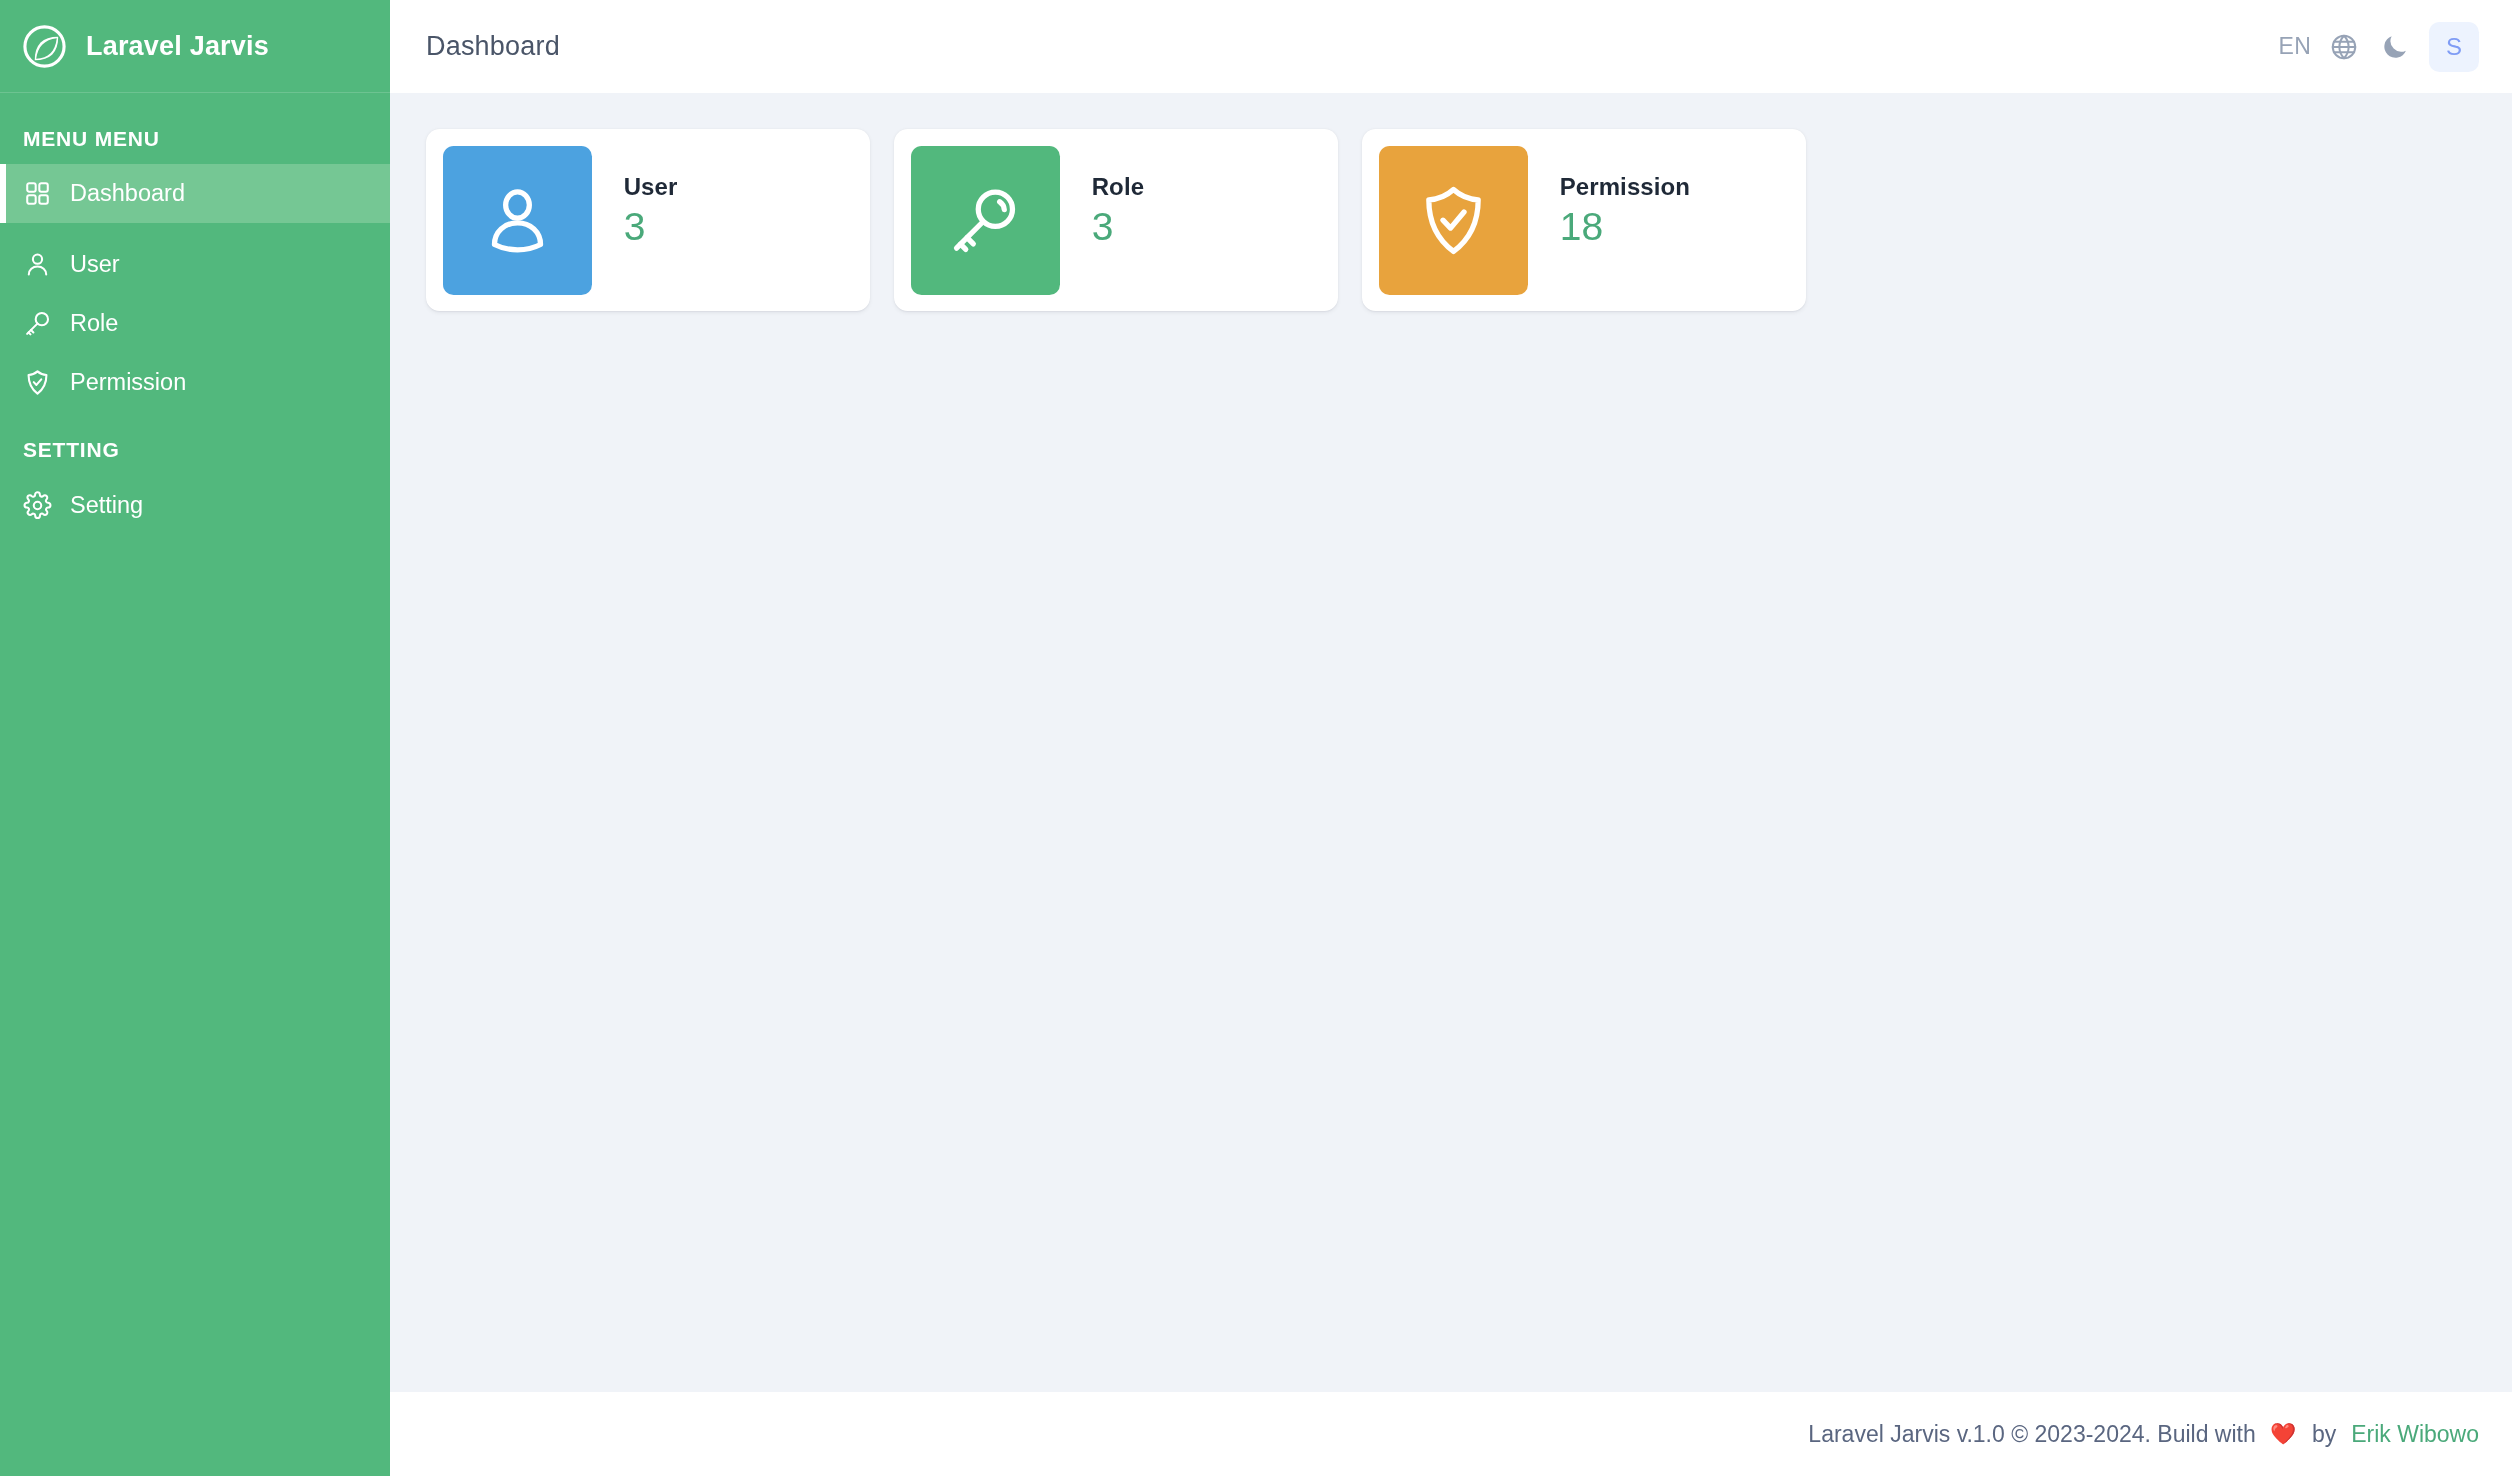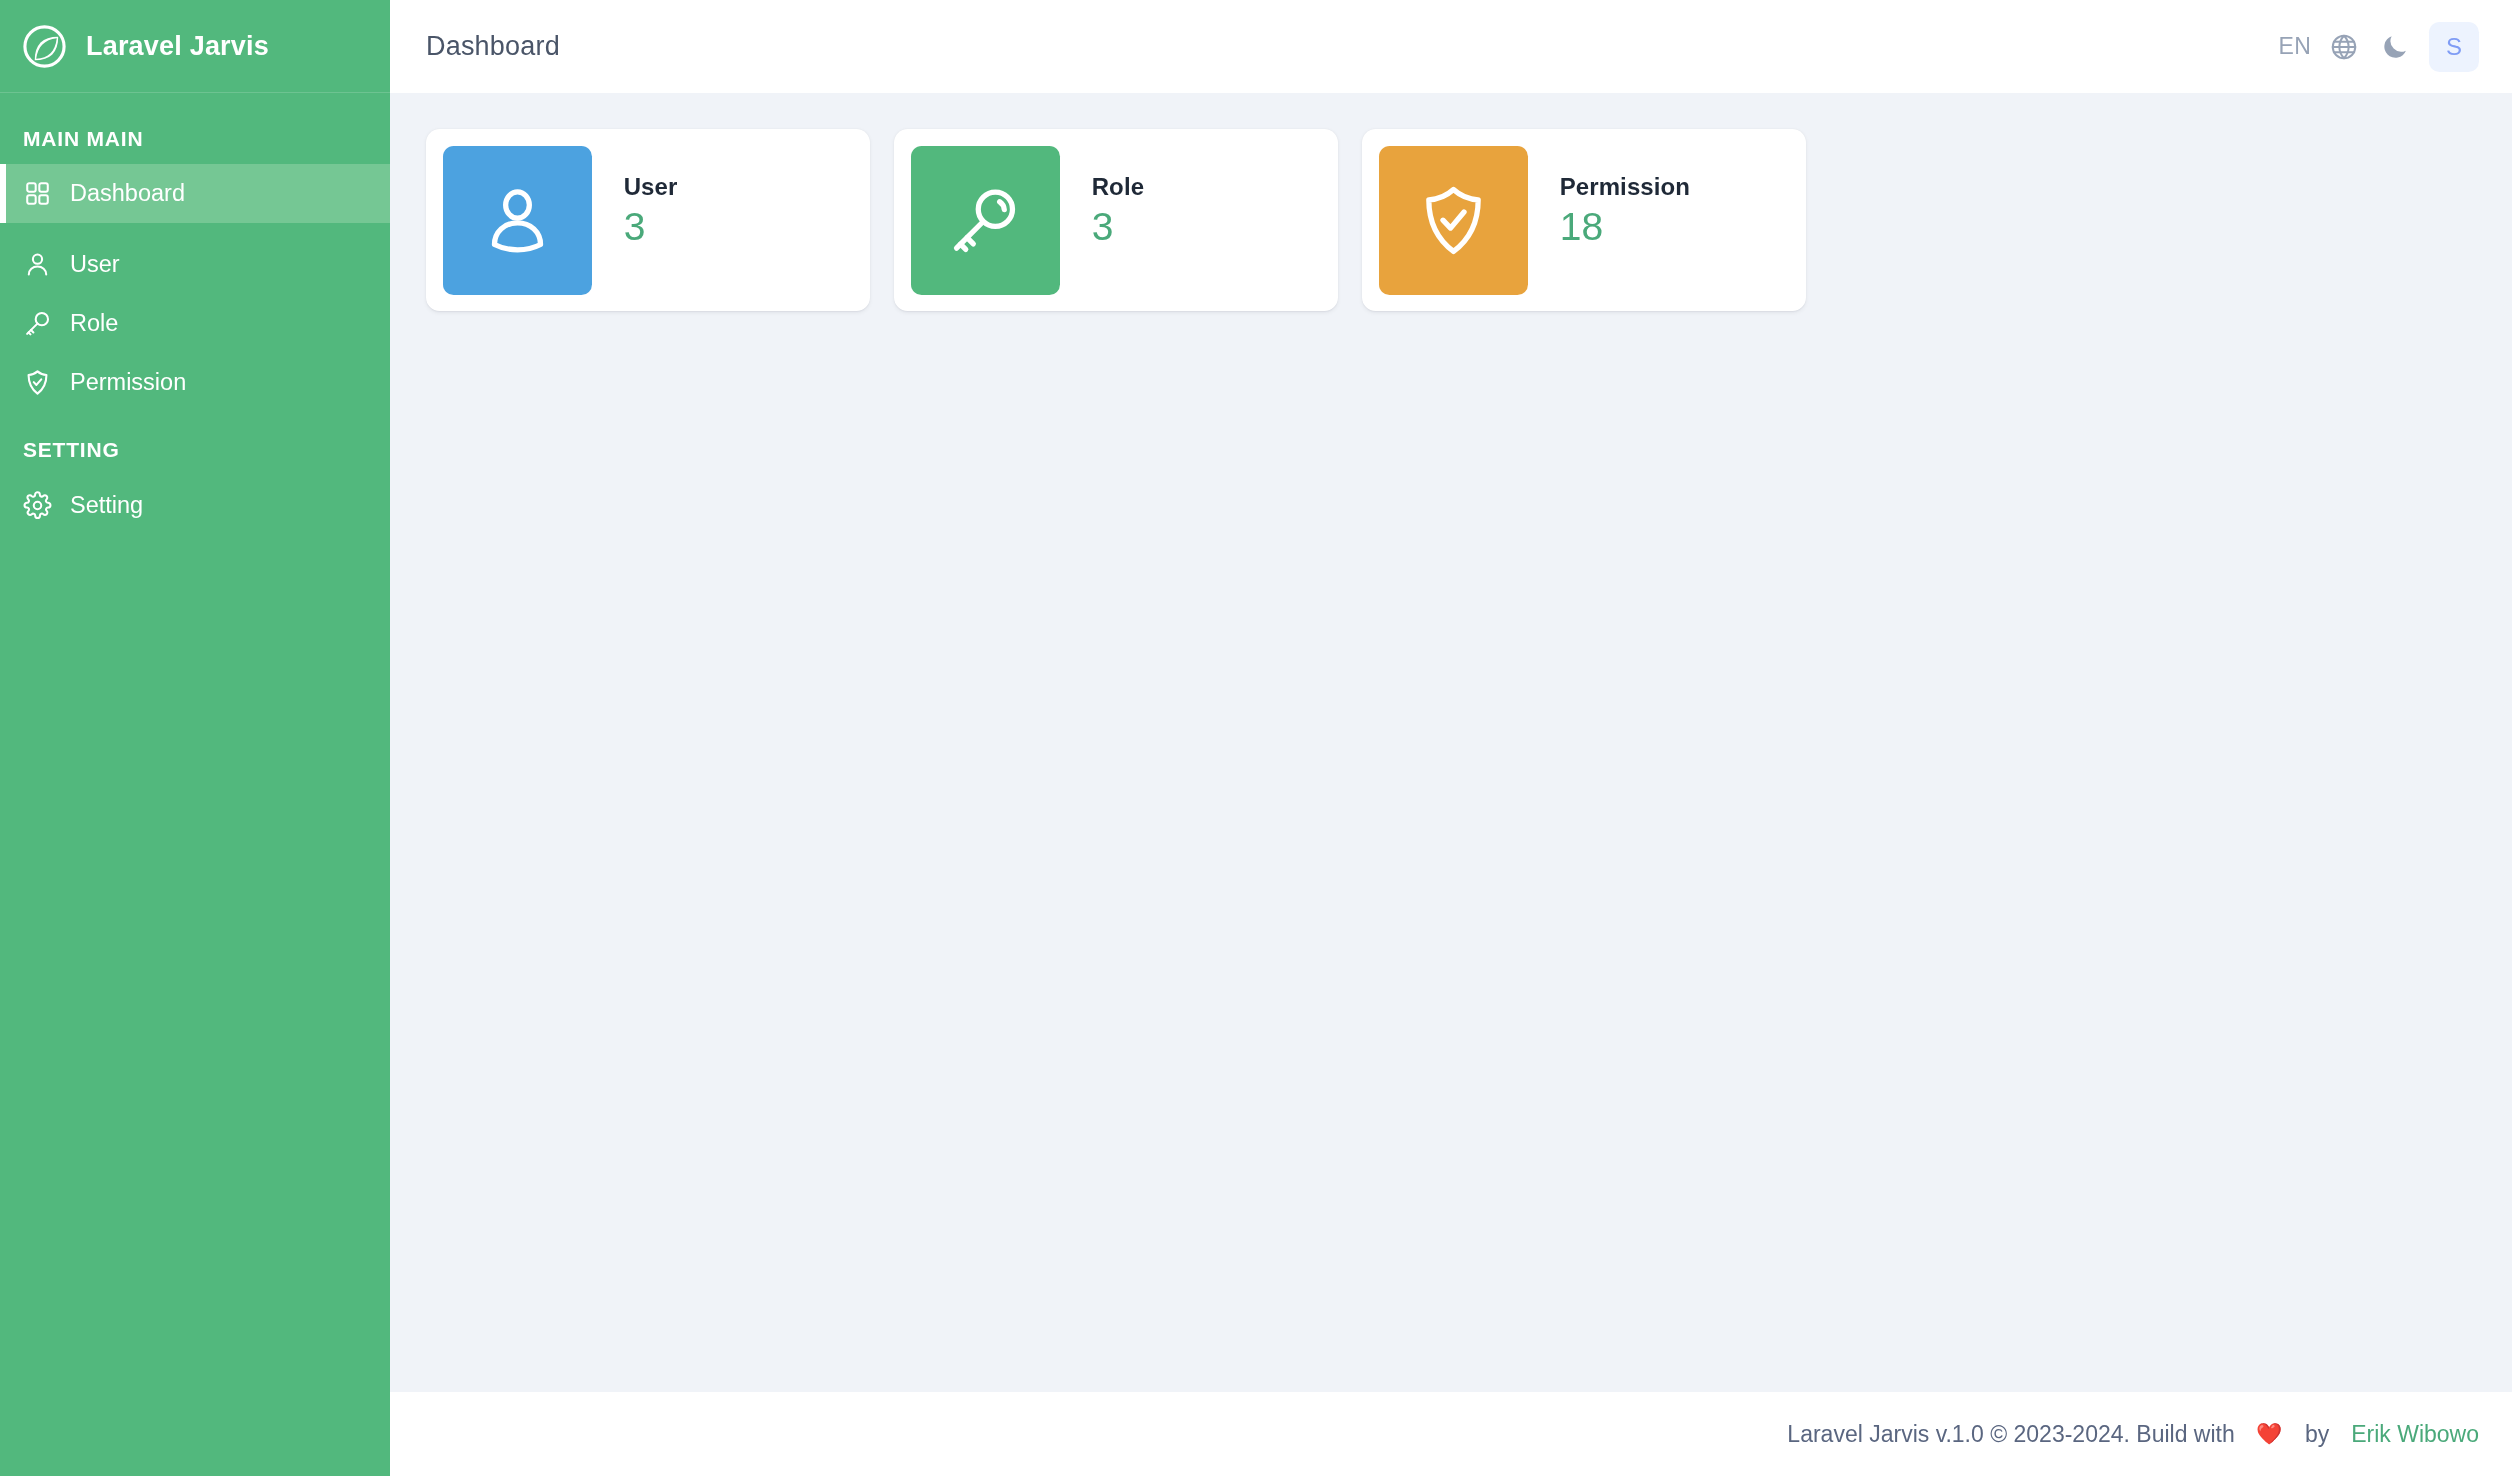--- a/index.html
+++ b/index.html
@@ -247,21 +247,21 @@
   .footer {
     height: 84px;
     min-height: 84px;
     background: #ffffff;
     display: flex;
     align-items: center;
     justify-content: flex-end;
     padding-right: 33px;
     font-size: 23px;
     color: #5a6680;
-    gap: 16px;
+    gap: 9px;
   }
 
   .footer-text { white-space: nowrap; }
   .footer-heart { margin: 0 6px; font-size: 21px; }
   .footer-author {
     color: #4aa97a;
     text-decoration: none;
     margin-left: 6px;
     cursor: pointer;
     white-space: nowrap;
@@ -280,21 +280,21 @@
           <circle cx="24" cy="24" r="20" stroke="#ffffff" stroke-width="3.2"></circle>
           <path d="M38 14 C38 30 30 38 14 38 C14 22 22 14 38 14 Z" fill="#ffffff"></path>
           <path d="M36.5 15.5 C35 29 28 36 15.5 36.5 C17 24 24 17 36.5 15.5 Z" fill="#52b87d"></path>
         </svg>
       </span>
       <span class="brand-name">Laravel Jarvis</span>
     </div>
 
     <nav class="nav">
 
-      <div class="nav-section">MAIN MAIN</div>
+      <div class="nav-section">MENU MENU</div>
 
       <a class="nav-item is-active">
         <span class="nav-icon">
           <svg viewBox="0 0 24 24" fill="none" stroke="#ffffff" stroke-width="1.7" stroke-linecap="round" stroke-linejoin="round">
             <rect x="3.5" y="3.5" width="7" height="7" rx="1.6"></rect>
             <rect x="13.5" y="3.5" width="7" height="7" rx="1.6"></rect>
             <rect x="3.5" y="13.5" width="7" height="7" rx="1.6"></rect>
             <rect x="13.5" y="13.5" width="7" height="7" rx="1.6"></rect>
           </svg>
         </span>

